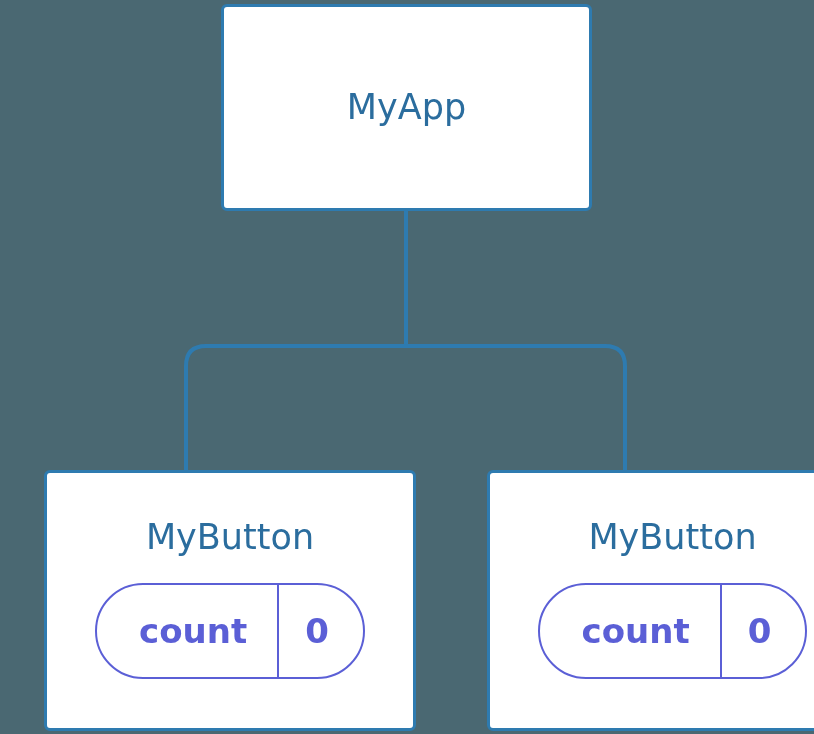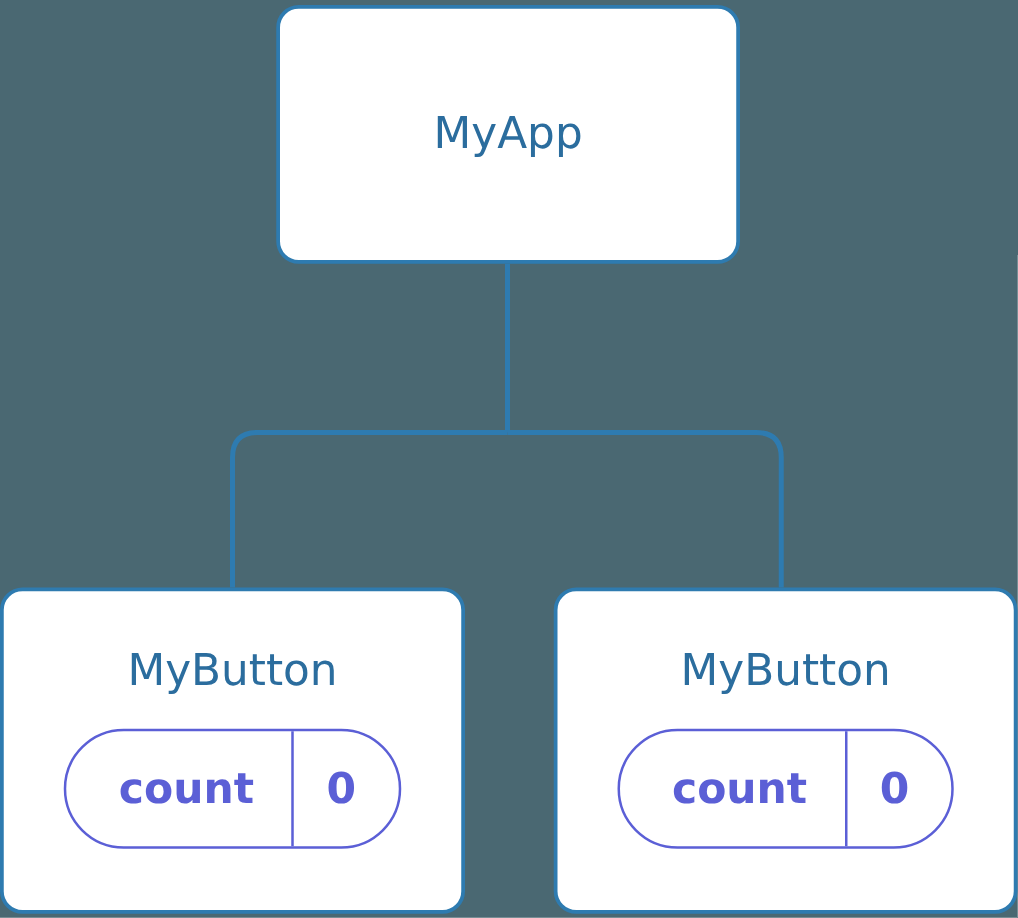--- a/index.html
+++ b/index.html
@@ -26,21 +26,21 @@
     width: 814px;
     height: 734px;
     pointer-events: none;
   }
 
   
   .node {
     position: absolute;
     background: #ffffff;
     border: 3px solid #2e7bb0;
-    border-radius: 18px;
+    border-radius: 6px;
     box-sizing: border-box;
     display: flex;
     flex-direction: column;
     align-items: center;
     z-index: 2;
   }
   .node-title {
     color: #2b6d9e;
     font-size: 35px;
     line-height: 1;
@@ -54,20 +54,21 @@
     width: 371px;
     height: 207px;
     justify-content: center;
   }
 
   
   .node-child {
     top: 470px;
     height: 261px;
     justify-content: flex-start;
+    margin-left: 44px;
   }
   #node-child-0 {
     left: 0px;
     width: 372px;
   }
   #node-child-1 {
     left: 443px;
     width: 371px;
   }
   .node-child .node-title {

